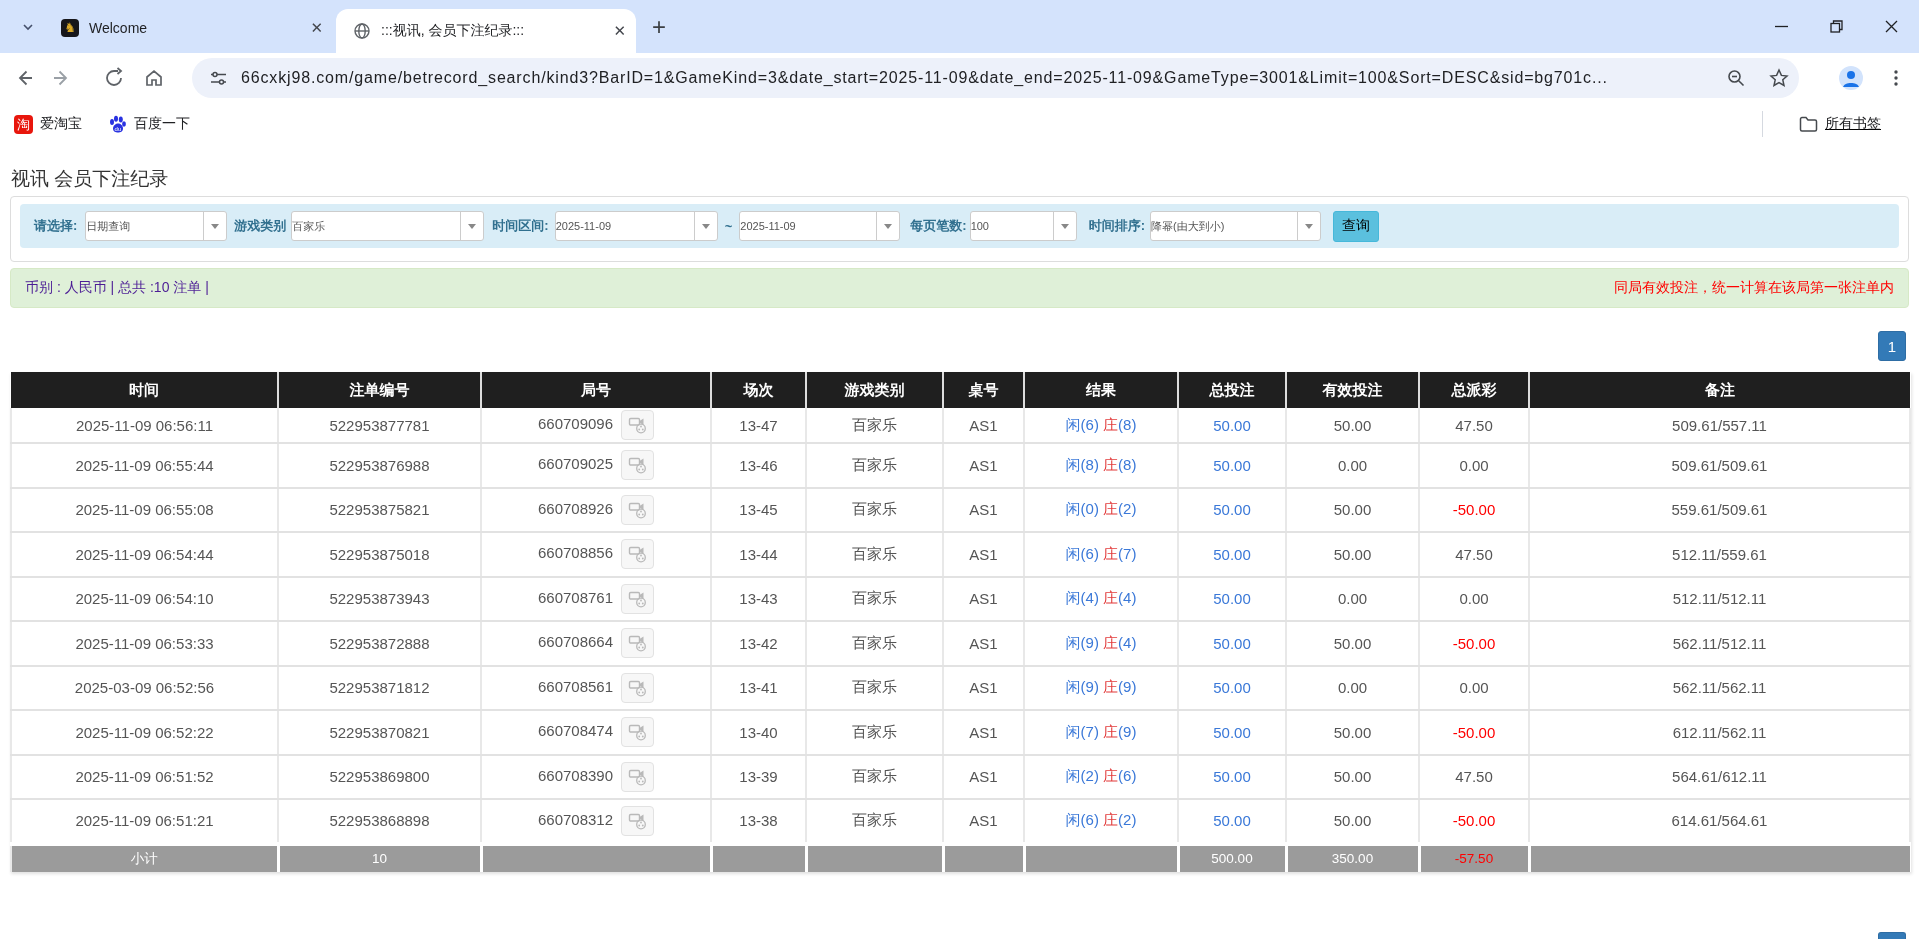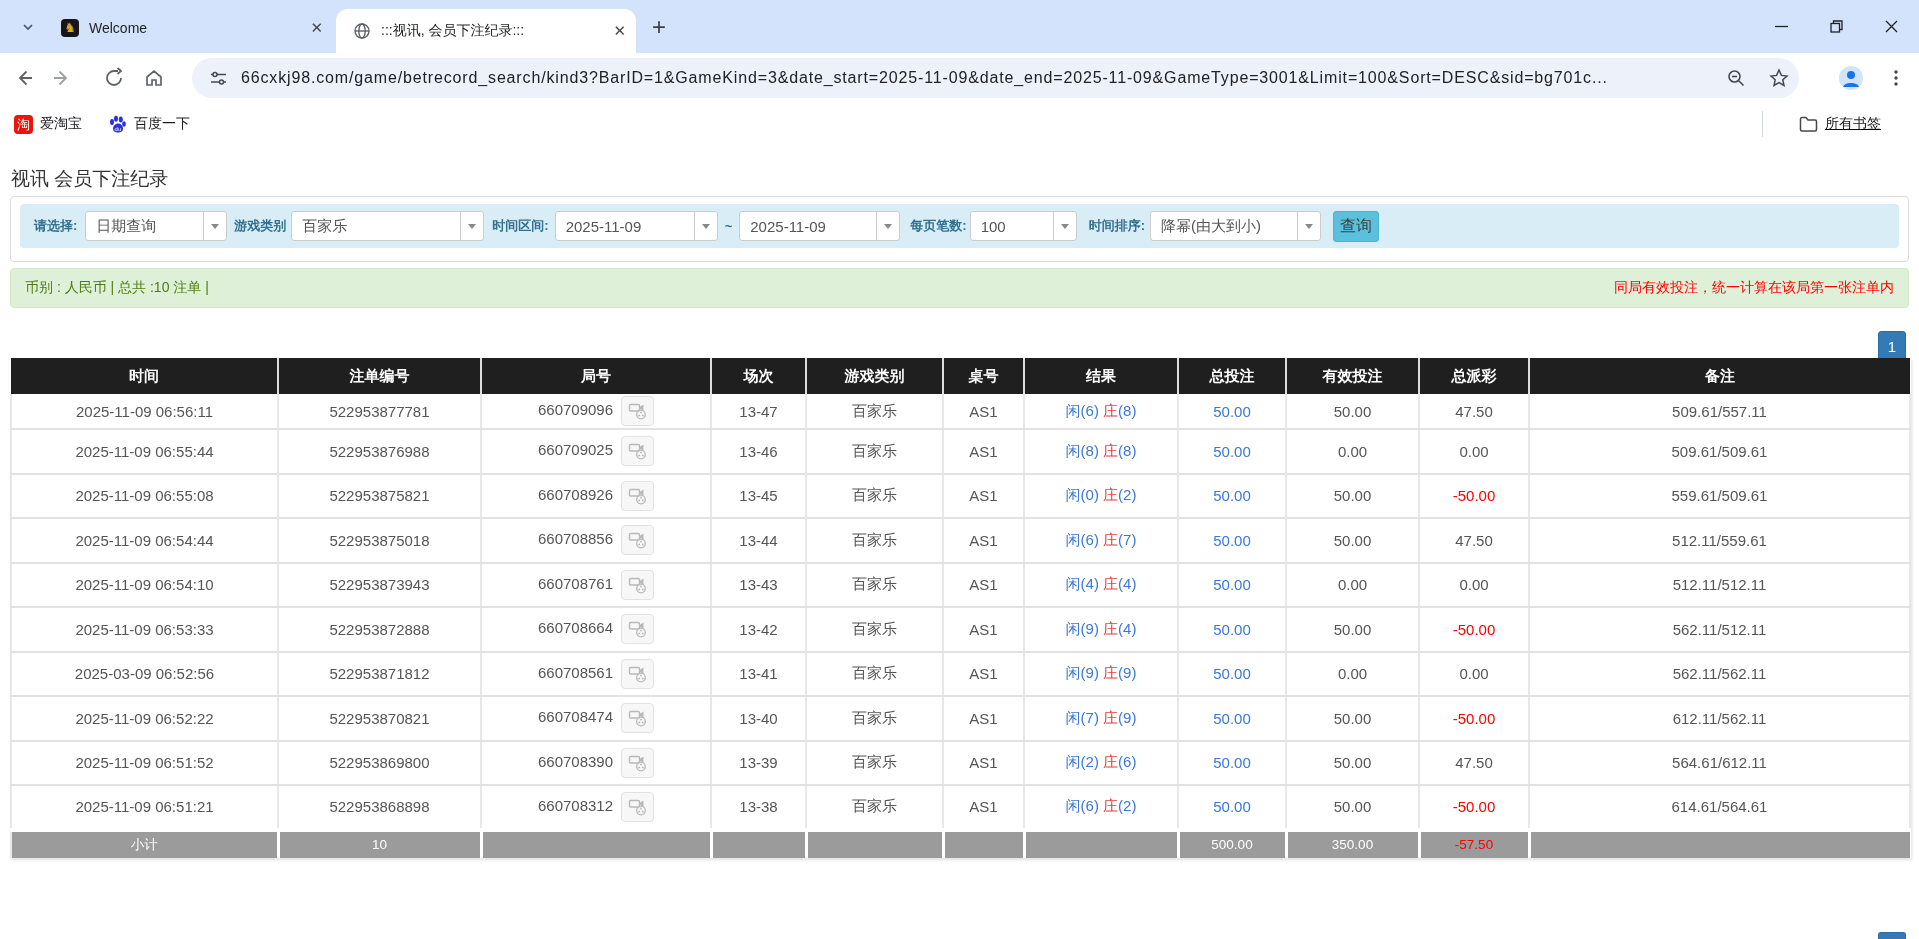--- a/index.html
+++ b/index.html
@@ -25,30 +25,30 @@
 .bm-label { font-size:14px; color:#202124; margin-left:7px; }
 .taobao-ic { width:19px; height:19px; background:#e8160c; border-radius:4px; color:#fff; font-size:13px; line-height:19px; text-align:center; }
 .bm-right { margin-left:auto; display:flex; align-items:center; }
 .bm-divider { width:1px; height:26px; background:#d5d9e0; margin-right:36px; }
 .content { position:relative; height:794px; background:#fff; }
 .page-title { position:absolute; left:11px; top:21px; font-size:19px; color:#333; }
 .filter-panel { position:absolute; left:10px; top:51px; width:1899px; height:66px; border:1.5px solid #ddd; border-radius:4px; background:#fff; }
 .filter-well { position:absolute; left:9px; top:7px; right:9px; height:44px; background:#d9edf7; border-radius:4px; display:flex; align-items:center; padding-left:14px; }
 .flt-label { font-size:13px; font-weight:bold; color:#31708f; white-space:nowrap; }
 .sel { height:30px; background:#fff; border:1.5px solid #ccc; border-radius:3px; display:flex; align-items:center; }
-.sel-val { flex:1; padding-left:10px; font-size:15px; color:#555; white-space:nowrap; overflow:hidden; }
+.sel-val { flex:1; font-size:11px; color:#555; white-space:nowrap; overflow:hidden; }
 .sel-arr { width:23px; height:100%; border-left:1.5px solid #ccc; display:flex; align-items:center; justify-content:center; }
 .sel-arr::after { content:""; width:0; height:0; border-left:4.5px solid transparent; border-right:4.5px solid transparent; border-top:5.5px solid #888; }
-.btn-search { height:31px; width:46px; margin-left:12px; background:#5bc0de; border:1.5px solid #46b8da; border-radius:3px; color:#404040; font-size:16px; display:flex; align-items:center; justify-content:center; }
+.btn-search { height:31px; width:46px; margin-left:12px; background:#5bc0de; border:1.5px solid #46b8da; border-radius:3px; color:#000000; font-size:14px; display:flex; align-items:center; justify-content:center; }
 .info-bar { position:absolute; left:10px; top:123px; width:1899px; height:40px; background:#dff0d8; border:1.5px solid #d6e9c6; border-radius:4px; display:flex; align-items:center; padding:0 14px; }
-.info-left { font-size:14px; color:#4d7c0f; }
+.info-left { font-size:14px; color:#4c1d95; }
 .info-right { margin-left:auto; font-size:14px; color:#ff0000; }
 .pg-top { position:absolute; left:1878px; top:186px; width:28px; height:30px; background:#337ab7; border:1px solid #2e6da4; border-radius:3px; color:#fff; font-size:15px; display:flex; align-items:center; justify-content:center; }
 .pg-bottom { position:absolute; left:1878px; top:787px; width:28px; height:10px; background:#337ab7; border:1px solid #2e6da4; border-bottom:none; border-radius:3px 3px 0 0; }
-table.bet { position:absolute; left:10px; top:213px; width:1899px; border-collapse:collapse; table-layout:fixed; box-shadow:1px 2px 3px rgba(0,0,0,0.12); }
+table.bet { position:absolute; left:10px; top:227px; width:1899px; border-collapse:collapse; table-layout:fixed; box-shadow:1px 2px 3px rgba(0,0,0,0.12); }
 table.bet th { height:36px; background:#1f1f1f; color:#fff; font-size:15px; font-weight:bold; border-right:2px solid #ddd; text-align:center; }
 table.bet th:last-child { border-right:none; }
 table.bet td { text-align:center; font-size:15px; color:#555; background:#fff; border-bottom:2px solid #e2e2e2; border-right:2px solid #e8e8e8; }
 table.bet td:last-child { border-right:2px solid #e8e8e8; }
 table.bet tbody td:first-child { border-left:2px solid #e8e8e8; }
 .link-blue { color:#3a78d8; }
 .neg-red { color:#ff0000; }
 .res-x { color:#3a78d8; }
 .res-z { color:#e23b3b; }
 .vid-btn { display:inline-flex; width:33px; height:30px; border:1.5px solid #e2e2e2; background:#f7f7f7; border-radius:4px; align-items:center; justify-content:center; margin-left:8px; vertical-align:middle; }

